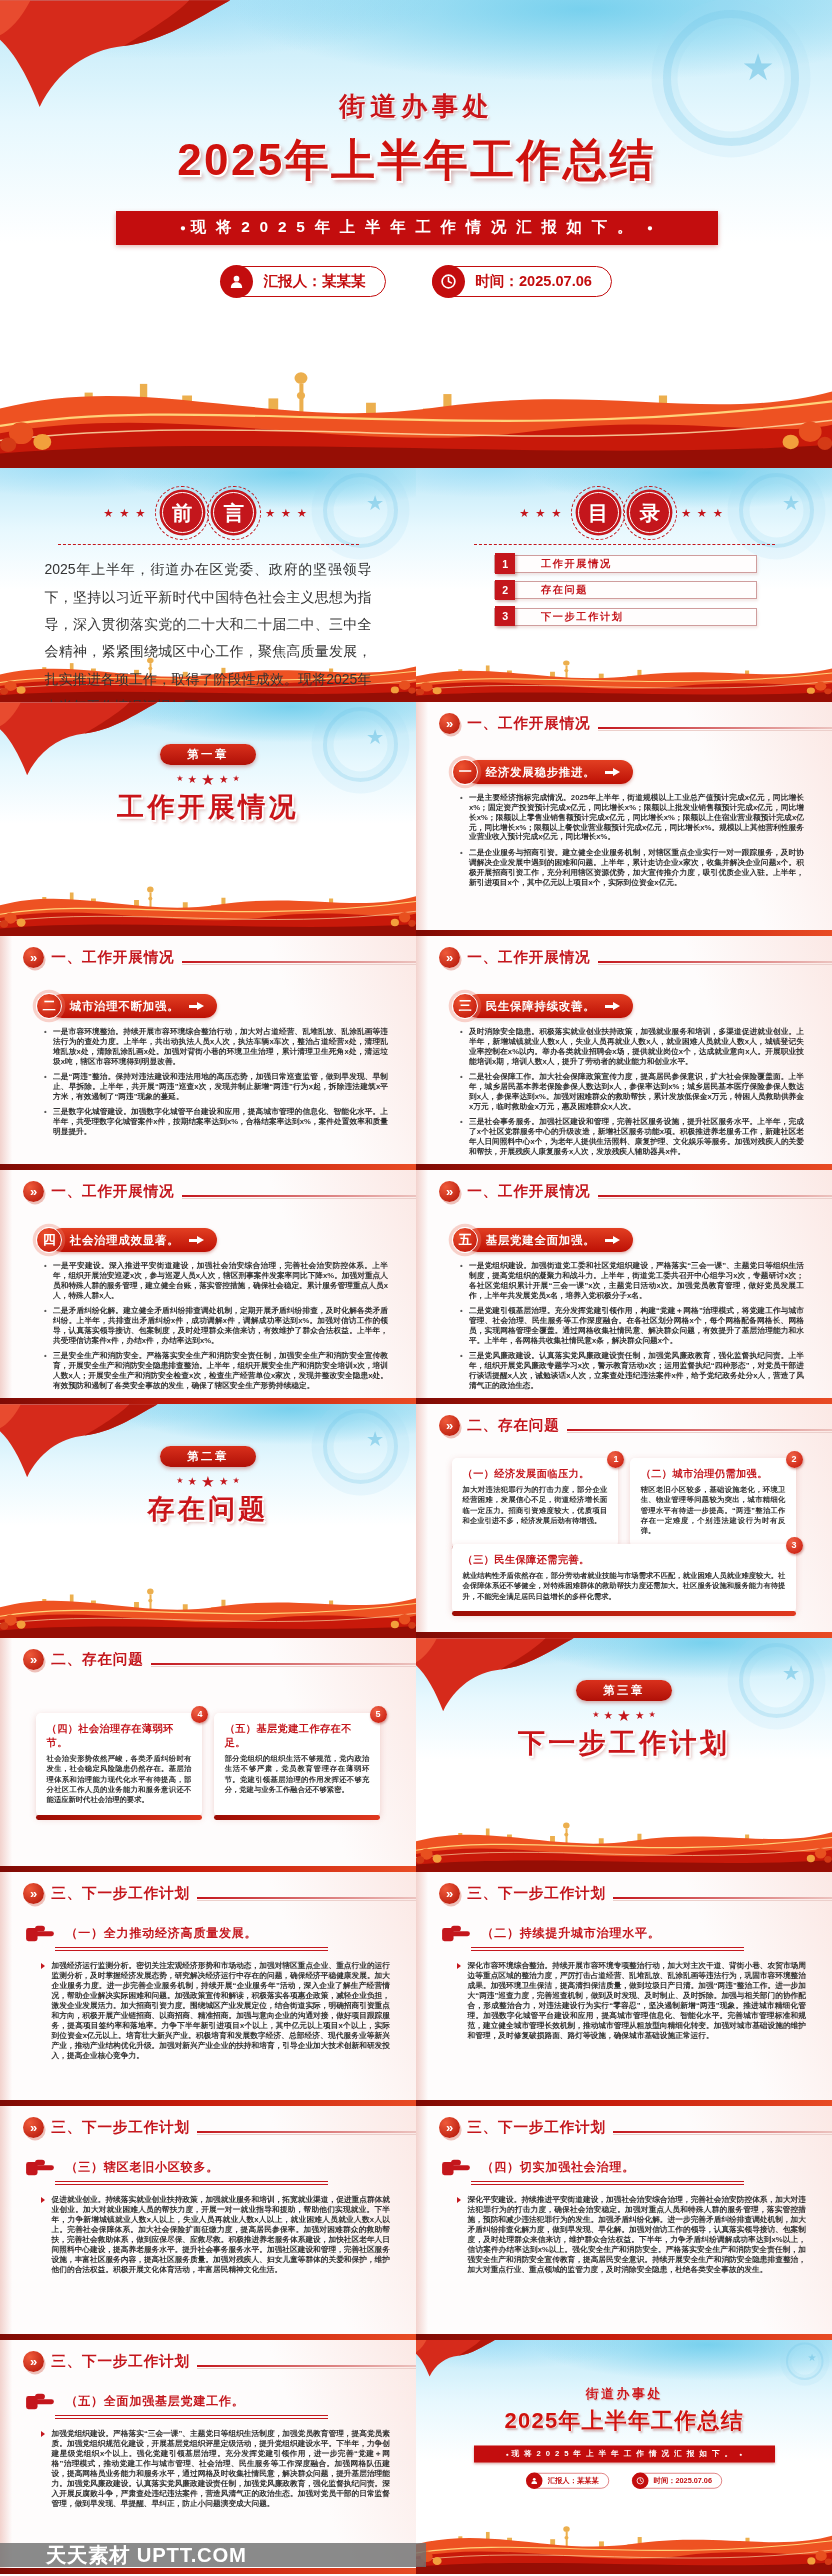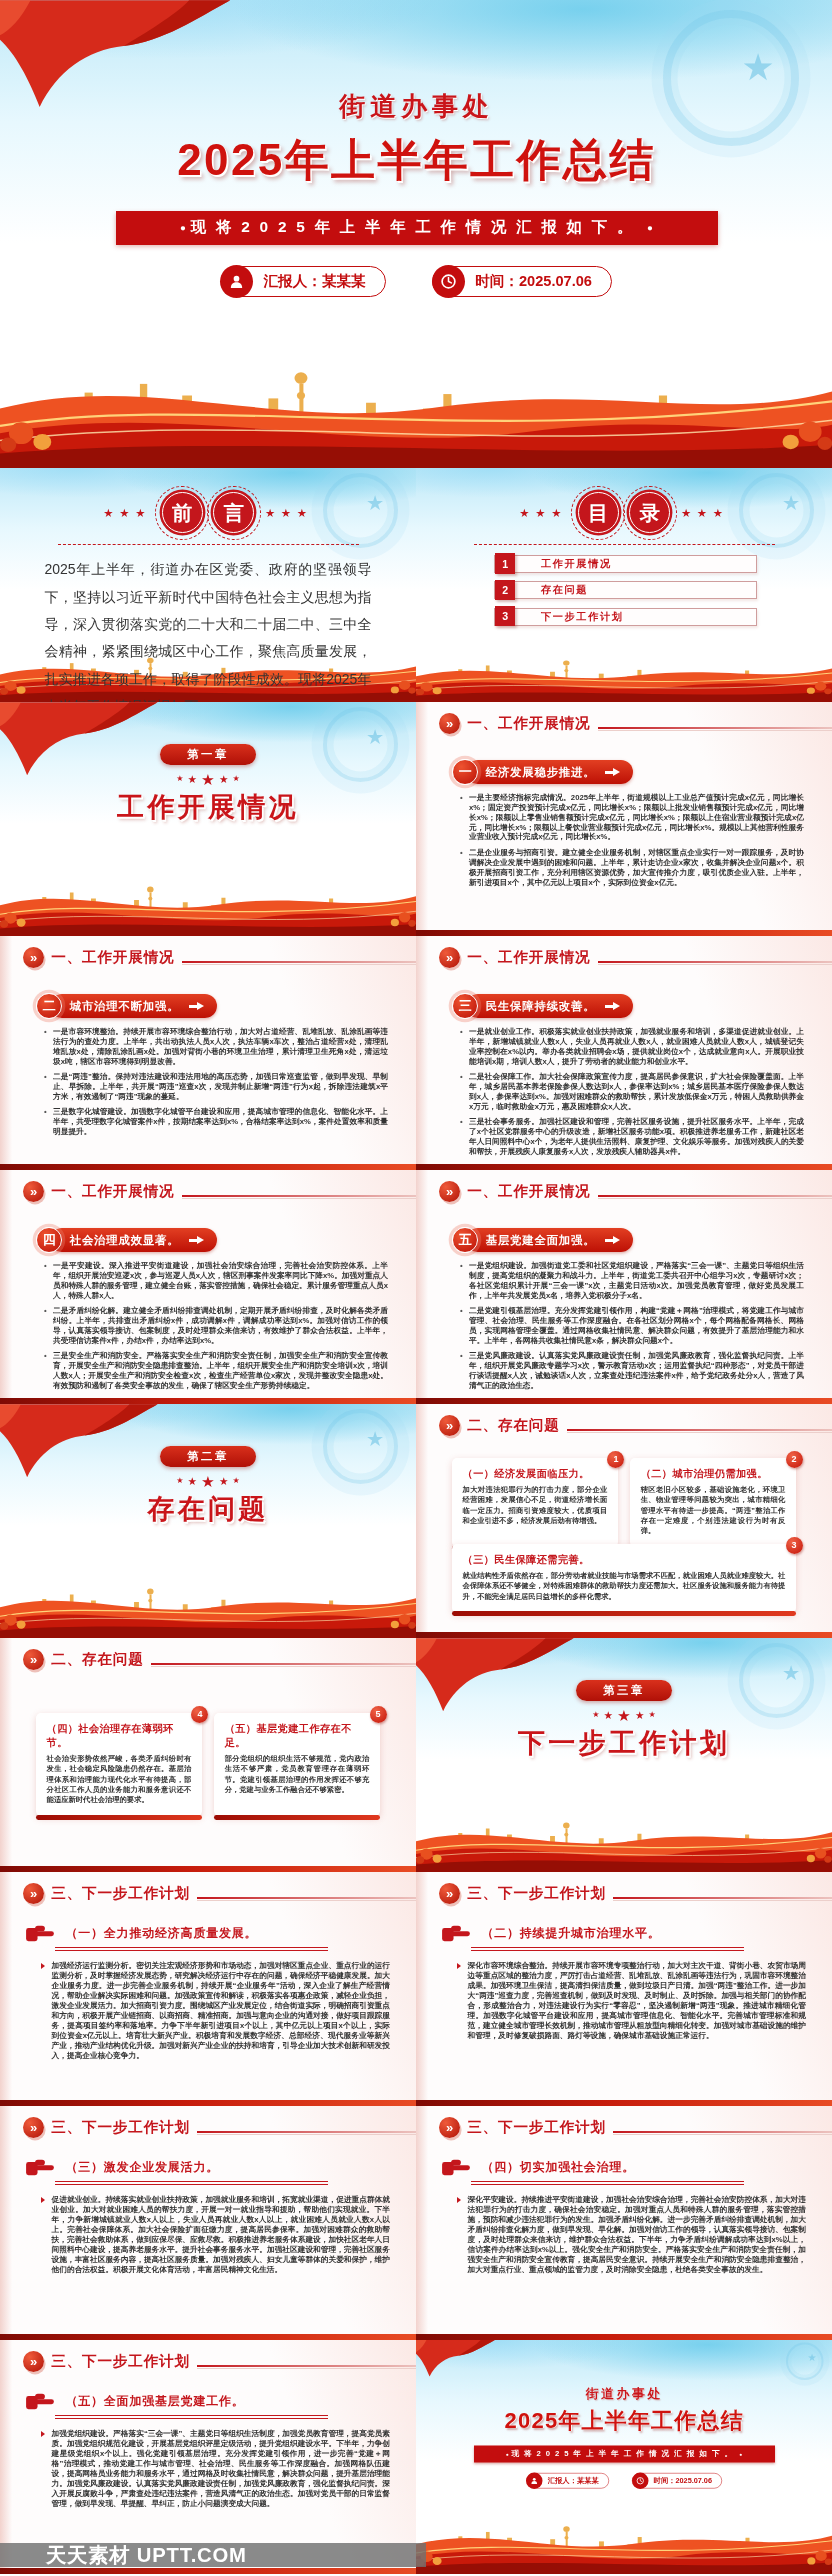--- a/index.html
+++ b/index.html
@@ -499,21 +499,21 @@
           <span class="pnum">三</span>
           <span class="pill">
             <span>民生保障持续改善。</span>
             <span class="arr">
               <i></i>
               <b></b>
             </span>
           </span>
         </div>
         <div class="blts">
-          <p class="blt">一是就业创业工作。积极落实就业创业扶持政策，加强就业服务和培训，多渠道促进就业创业。上半年，新增城镇就业人数x人，失业人员再就业人数x人，就业困难人员就业人数x人，城镇登记失业率控制在x%以内。举办各类就业招聘会x场，提供就业岗位x个，达成就业意向x人。开展职业技能培训x期，培训人数x人，提升了劳动者的就业能力和创业水平。</p>
+          <p class="blt">及时消除安全隐患。积极落实就业创业扶持政策，加强就业服务和培训，多渠道促进就业创业。上半年，新增城镇就业人数x人，失业人员再就业人数x人，就业困难人员就业人数x人，城镇登记失业率控制在x%以内。举办各类就业招聘会x场，提供就业岗位x个，达成就业意向x人。开展职业技能培训x期，培训人数x人，提升了劳动者的就业能力和创业水平。</p>
           <p class="blt">二是社会保障工作。加大社会保障政策宣传力度，提高居民参保意识，扩大社会保险覆盖面。上半年，城乡居民基本养老保险参保人数达到x人，参保率达到x%；城乡居民基本医疗保险参保人数达到x人，参保率达到x%。加强对困难群众的救助帮扶，累计发放低保金x万元，特困人员救助供养金x万元，临时救助金x万元，惠及困难群众x人次。</p>
           <p class="blt">三是社会事务服务。加强社区建设和管理，完善社区服务设施，提升社区服务水平。上半年，完成了x个社区党群服务中心的升级改造，新增社区服务功能x项。积极推进养老服务工作，新建社区老年人日间照料中心x个，为老年人提供生活照料、康复护理、文化娱乐等服务。加强对残疾人的关爱和帮扶，开展残疾人康复服务x人次，发放残疾人辅助器具x件。</p>
         </div>
       </div>
       <div class="slide content">
         <div class="hdr">
           <span class="chev">»</span>
           <span class="hdr-title">一、工作开展情况</span>
           <span class="hdr-line"></span>
         </div>
@@ -781,21 +781,21 @@
           <span class="hdr-line"></span>
         </div>
         <div class="phead">
           <span class="phand">
             <svg width="28" height="18" viewBox="0 0 34 22">
               <rect x="0" y="5" width="14" height="16" rx="3" fill="#c4161c"></rect>
               <rect x="10" y="9" width="24" height="6" rx="3" fill="#c4161c"></rect>
               <rect x="11" y="2" width="12" height="7" rx="3.5" fill="#c4161c"></rect>
             </svg>
           </span>
-          <span class="psub">（三）激发企业发展活力。</span>
+          <span class="psub">（三）辖区老旧小区较多。</span>
         </div>
         <div class="dbl"></div>
         <p class="pbody">促进就业创业。持续落实就业创业扶持政策，加强就业服务和培训，拓宽就业渠道，促进重点群体就业创业。加大对就业困难人员的帮扶力度，开展一对一就业指导和援助，帮助他们实现就业。下半年，力争新增城镇就业人数x人以上，失业人员再就业人数x人以上，就业困难人员就业人数x人以上。完善社会保障体系。加大社会保险扩面征缴力度，提高居民参保率。加强对困难群众的救助帮扶，完善社会救助体系，做到应保尽保、应救尽救。积极推进养老服务体系建设，加快社区老年人日间照料中心建设，提高养老服务水平。提升社会事务服务水平。加强社区建设和管理，完善社区服务设施，丰富社区服务内容，提高社区服务质量。加强对残疾人、妇女儿童等群体的关爱和保护，维护他们的合法权益。积极开展文化体育活动，丰富居民精神文化生活。</p>
       </div>
       <div class="slide content">
         <div class="hdr">
           <span class="chev">»</span>
           <span class="hdr-title">三、下一步工作计划</span>
           <span class="hdr-line"></span>
         </div>

